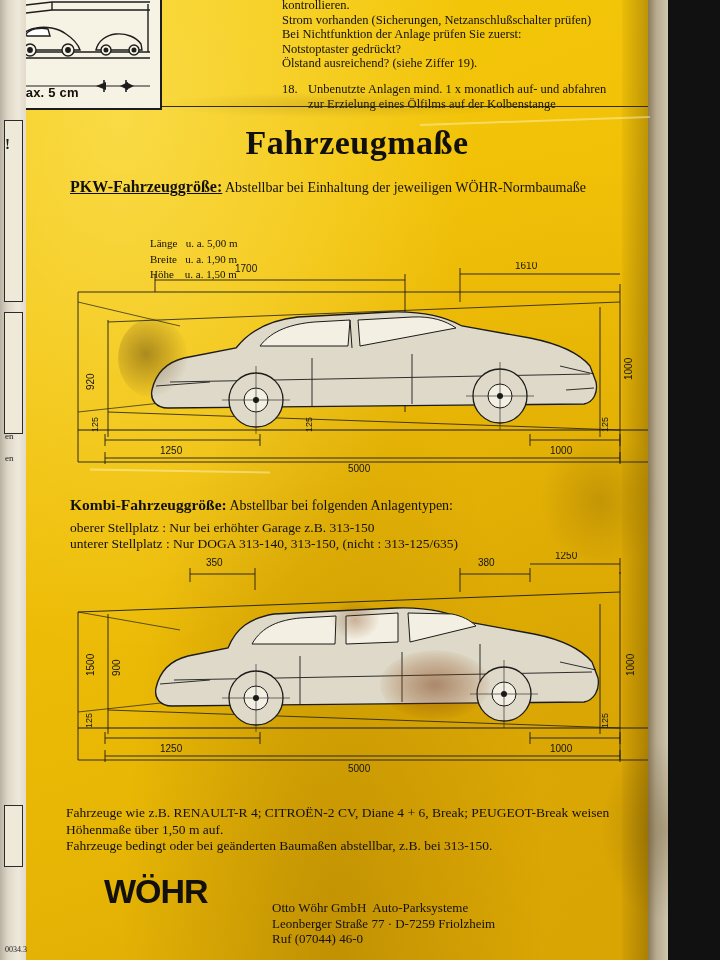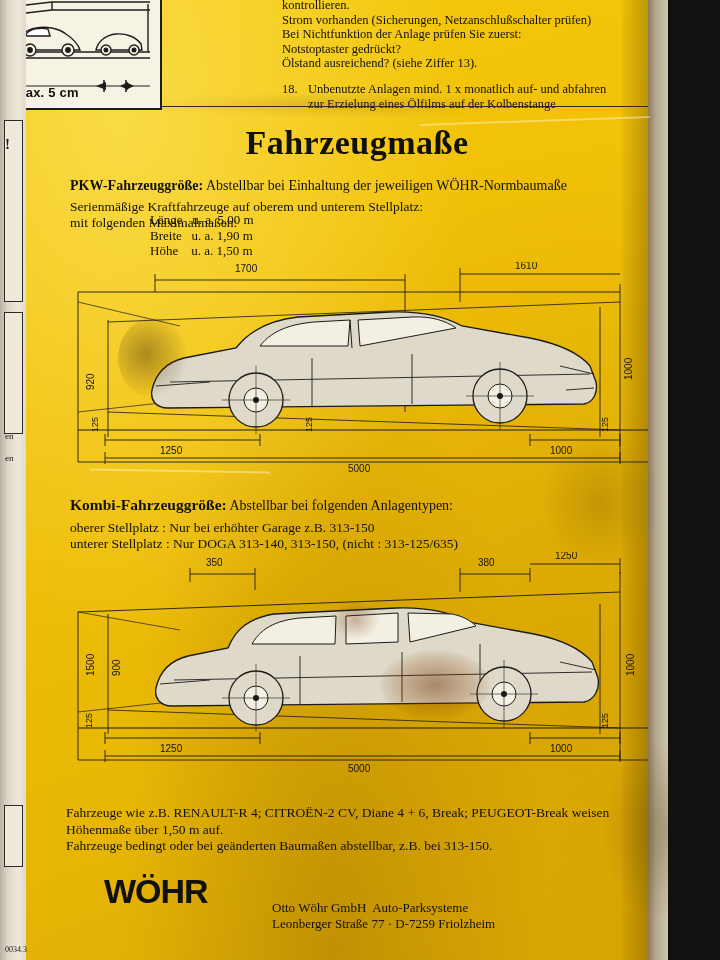--- a/index.html
+++ b/index.html
@@ -113,23 +113,23 @@
     left: 12px; top: 124px; width: 690px;
     text-align: center;
     font-size: 34px;
     font-weight: bold;
     letter-spacing: .5px;
     z-index: 3;
   }
 
   
   #pkw-head { left: 70px; top: 178px; width: 600px; font-size: 14px; z-index: 3; }
-  #pkw-head b { font-size: 14px; }
+  #pkw-head b { font-size: 16px; text-decoration: underline; }
   #pkw-sub { left: 70px; top: 199px; width: 600px; font-size: 13.5px; line-height: 15.5px; z-index: 3; }
-  #pkw-dims { left: 150px; top: 212px; font-size: 13px; line-height: 15.5px; z-index: 3; }
+  #pkw-dims { left: 150px; top: 236px; font-size: 11px; line-height: 15.5px; z-index: 3; }
   #pkw-dims .row { white-space: pre; }
 
   
   #kombi-head { left: 70px; top: 496px; width: 600px; font-size: 14px; z-index: 3; }
   #kombi-head b { font-size: 15.5px; }
   #kombi-lines { left: 70px; top: 520px; width: 620px; font-size: 13.5px; line-height: 16px; z-index: 3; }
 
   
   #footnotes { left: 66px; top: 805px; width: 620px; font-size: 13.5px; line-height: 16.5px; z-index: 3; }
 
@@ -179,21 +179,21 @@
 </head>
 <body>
 
 <div id="page">
 
   <div id="toplist" class="layer">
     <div class="li">kontrollieren.</div>
     <div class="li">Strom vorhanden (Sicherungen, Netzanschlußschalter prüfen)</div>
     <div class="li">Bei Nichtfunktion der Anlage prüfen Sie zuerst:</div>
     <div class="li">Notstoptaster gedrückt?</div>
-    <div class="li">Ölstand ausreichend? (siehe Ziffer 13).</div>
+    <div class="li">Ölstand ausreichend? (siehe Ziffer 19).</div>
     <div class="item18">
       <span class="num">18.</span>
       <div class="li">Unbenutzte Anlagen mind. 1 x monatlich auf- und abfahren</div>
       <div class="li">zur Erzielung eines Ölfilms auf der Kolbenstange</div>
     </div>
   </div>
 
   <div id="top-rule" class="layer"></div>
 
   <div id="topbox" class="layer">
@@ -233,24 +233,20 @@
         <polygon points="120,86 128,82 128,90"></polygon>
       </g>
     </svg>
     <div class="maxlabel">max. 5 cm</div>
   </div>
 
   <div id="title" class="layer">Fahrzeugmaße</div>
 
   <div id="pkw-head" class="layer">
     <b>PKW-Fahrzeuggröße:</b><span> Abstellbar bei Einhaltung der jeweiligen WÖHR-Normbaumaße</span>
-  </div>
-  <div id="pkw-sub" class="layer">
-    <div>Serienmäßige Kraftfahrzeuge auf oberem und unterem Stellplatz:</div>
-    <div>mit folgenden Maximalmaßen:</div>
   </div>
   <div id="pkw-dims" class="layer">
     <div class="row">Länge   u. a. 5,00 m</div>
     <div class="row">Breite   u. a. 1,90 m</div>
     <div class="row">Höhe    u. a. 1,50 m</div>
   </div>
 
   <svg id="sedan-drawing" class="layer drawing" width="620" height="225" viewBox="0 0 620 225">
     <g stroke="#1b1b1b" fill="none" stroke-width="0.9">
 
@@ -438,20 +434,21 @@
   <div id="footnotes" class="layer">
     <div>Fahrzeuge wie z.B. RENAULT-R 4; CITROËN-2 CV, Diane 4 + 6, Break; PEUGEOT-Break weisen</div>
     <div>Höhenmaße über 1,50 m auf.</div>
     <div>Fahrzeuge bedingt oder bei geänderten Baumaßen abstellbar, z.B. bei 313-150.</div>
   </div>
 
   <div id="logo" class="layer">WÖHR</div>
   <div id="footer-addr" class="layer">
     <div>Otto Wöhr GmbH  Auto-Parksysteme</div>
     <div>Leonberger Straße 77 · D-7259 Friolzheim</div>
+    <div>Ruf (07044) 46-0</div>
   </div>
 
   <div id="left-sliver" class="layer">
     <div class="panelbox pbox1"></div>
     <div class="panelbox pbox2"></div>
     <div class="panelbox pbox3"></div>
     <div class="sliver-text st-exclaim">!</div>
     <div class="sliver-text st-en">en</div>
     <div class="sliver-text st-en2">en</div>
     <div class="sliver-text st-num">0034.3</div>

